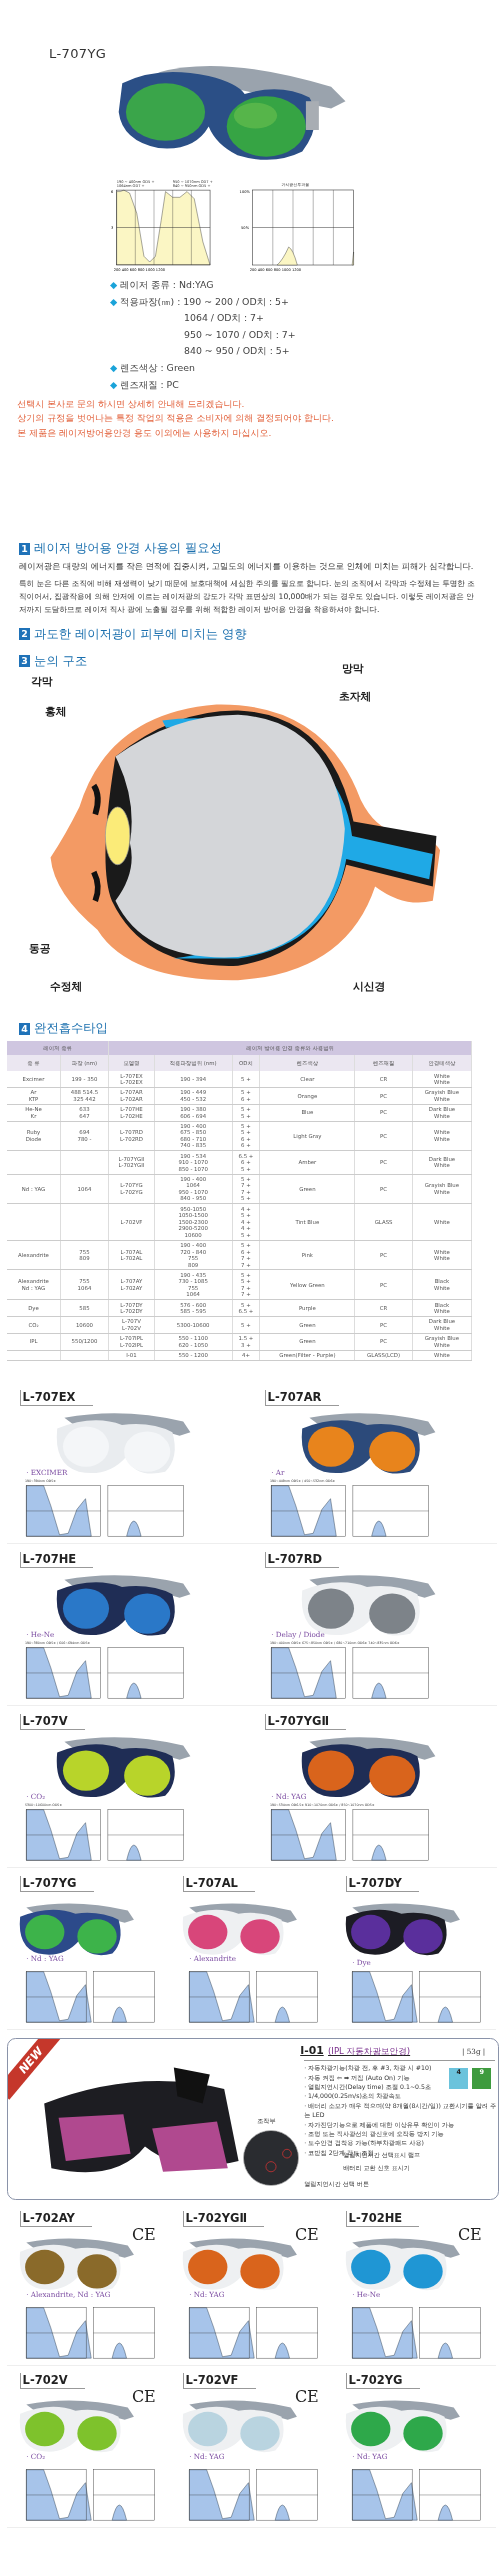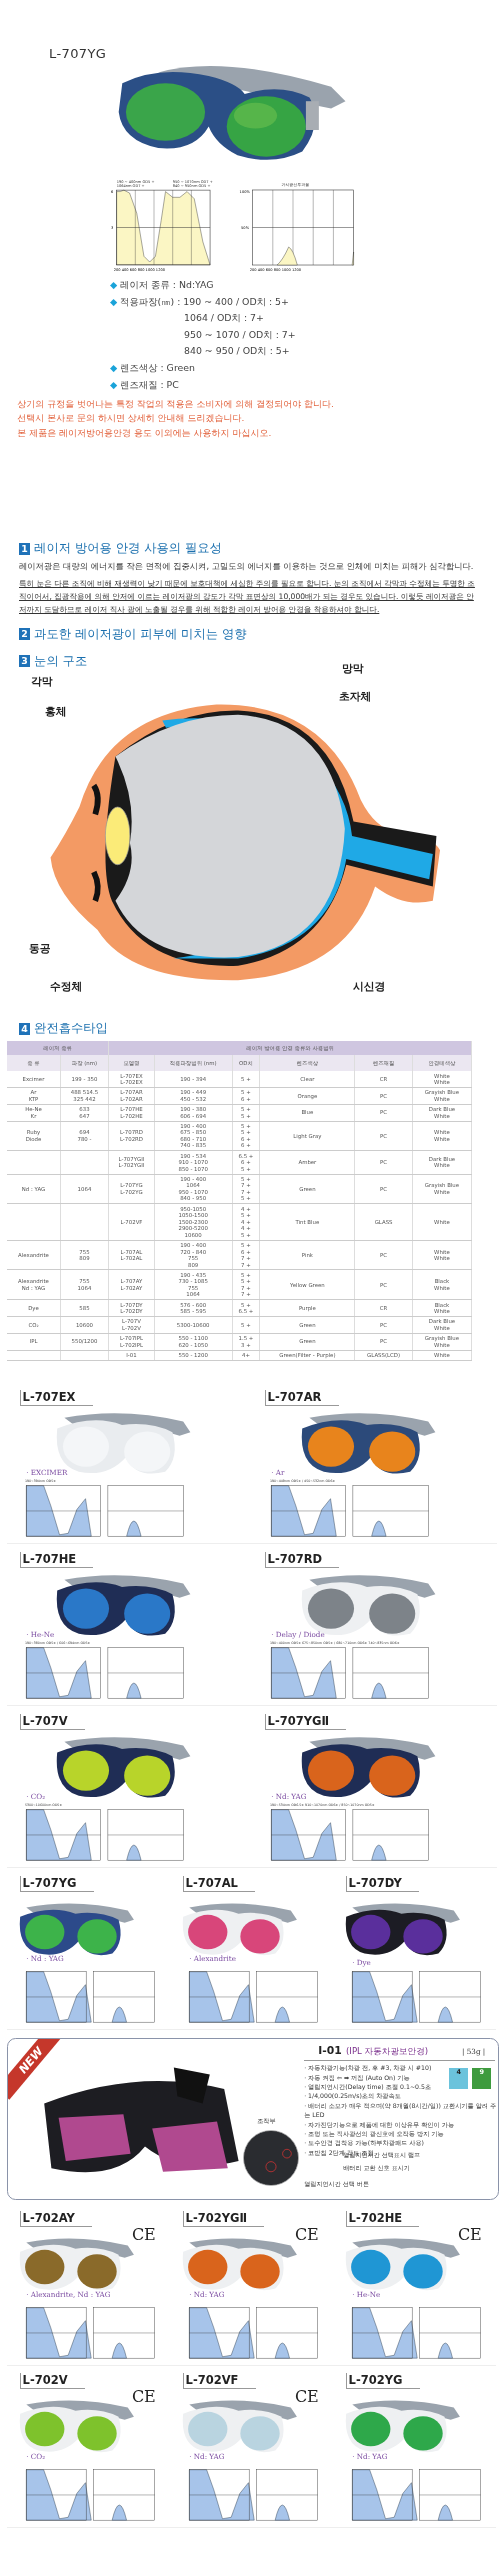--- a/index.html
+++ b/index.html
@@ -21,21 +21,21 @@
   .sect-header { position: relative; height: 79px; }
   .sect-header .small { position: absolute; left: 10px; top: 55px; font-size: 11.5px; color: #222; }
   .sect-header .big { position: absolute; left: 137px; top: 46px; font-size: 18px; color: #d7262f; }
   .sect-header .rule { position: absolute; left: 5.8px; top: 78px; width: 458px; height: 1.4px; background: #eee; }
 
   .warning { padding: 37px 0 0 17.3px; font-size: 9px; color: #e2603a; line-height: 14.4px; height: 173px; }
   .sec { padding-left: 19px; padding-right: 29px; }
   .sec-title { display: flex; align-items: center; font-size: 12.3px; color: #1a6fae; margin-top: 7.2px; }
   .sec-num { display: inline-block; width: 10.8px; height: 12.3px; background: #1f72b8; color: #fff; font-size: 9.4px; font-weight: bold; text-align: center; line-height: 12.3px; margin-right: 4.3px; }
   .sec-body { font-size: 8.3px; color: #333; line-height: 13.7px; margin-top: 2.9px; }
-  .sec-body.small { font-size: 7.6px; line-height: 13px; text-decoration: underline; }
+  .sec-body.small { font-size: 7.6px; line-height: 13px; }
 
   
   .eye { position: relative; height: 339px; }
   .eye svg { position: absolute; left: 0; top: 0; }
   .eye-label { position: absolute; font-size: 10.8px; font-weight: bold; color: #222; }
 
   
   .tbl-wrap { padding: 4.3px 0 0 7.2px; }
   table.lt { width: 465px; border-collapse: collapse; font-size: 5.4px; color: #555; text-align: center; }
   table.lt th { background: #cfc6e0; font-weight: normal; color: #555; height: 13.7px; border-right: 0.7px solid #ddd; }
@@ -49,21 +49,21 @@
   .pcard.w3 { width: 163px; }
   .pcard .model { position: absolute; left: 13px; top: 7.2px; font-size: 11.5px; font-weight: bold; color: #222; padding: 0 17.3px 1.4px 1.4px; border-bottom: 0.7px solid #999; border-left: 0.7px solid #999; }
   .pcard .laser { position: absolute; font-family: "DejaVu Serif", serif; font-size: 7.2px; color: #7a4aa0; }
   .pcard .gl { position: absolute; }
   .pcard .ch { position: absolute; }
   .pcard .ce { position: absolute; font-family: "DejaVu Serif", serif; font-size: 16px; color: #222; }
 
   
   .promo { margin: 7.2px 5.8px 0 7.2px; height: 162px; border: 0.7px solid #8a93a9; border-radius: 8.6px; position: relative; overflow: hidden; }
   .promo .new { position: absolute; left: -21.6px; top: 13px; transform: rotate(-50deg); background: #c5372b; color: #fff; font-weight: bold; font-size: 11.5px; padding: 1.4px 29px; font-style: italic; }
-  .promo-title { position: absolute; left: 310px; top: 5.8px; font-size: 10.8px; color: #222; font-weight: bold; }
+  .promo-title { position: absolute; left: 292px; top: 5.8px; font-size: 10.8px; color: #222; font-weight: bold; text-decoration: underline; }
   .promo-title .sub { font-weight: normal; font-size: 8.6px; color: #7a2f8c; margin-left: 4.3px; }
   .promo-weight { position: absolute; right: 13px; top: 8.6px; font-size: 7.2px; color: #333; font-family: "DejaVu Serif", serif; }
   .promo-rule { position: absolute; left: 296px; top: 21.6px; width: 191px; height: 0.7px; background: #999; }
   .promo-list { position: absolute; left: 296px; top: 24.5px; font-size: 6.2px; color: #333; line-height: 9.4px; width: 195px; }
   .promo-icon { position: absolute; width: 19px; height: 21.6px; font-size: 6.5px; font-weight: bold; text-align: center; }
   .promo-callout { position: absolute; font-size: 6.1px; color: #333; }
 </style>
 </head>
 <body>
 
@@ -109,40 +109,40 @@
         <text x="4" y="72" font-size="5">50%</text>
       <text x="16" y="130" font-size="5">200   400   600   800  1000  1200</text>
     </svg>
     <div class="spec-list">
       <div class="spec-row">
           <span class="spec-arrow">◆</span>
           <span>레이저 종류 : Nd:YAG</span>
         </div>
       <div class="spec-row">
           <span class="spec-arrow">◆</span>
-          <span>적용파장(㎚) : 190 ~ 400 / OD치 : 5+</span>
+          <span>적용파장(㎚) : 190 ~ 200 / OD치 : 5+</span>
         </div>
       <div class="spec-row spec-sub">1064 / OD치 : 7+</div>
       <div class="spec-row spec-sub">950 ~ 1070 / OD치 : 7+</div>
       <div class="spec-row spec-sub">840 ~ 950 / OD치 : 5+</div>
       <div class="spec-row">
           <span class="spec-arrow">◆</span>
           <span>렌즈색상 : Green</span>
         </div>
       <div class="spec-row">
           <span class="spec-arrow">◆</span>
           <span>렌즈재질 : PC</span>
         </div>
     </div>
   </section>
 
 
   <div class="warning">
+    <div>선택시 본사로 문의 하시면 상세히 안내해 드리겠습니다.</div>
     <div>상기의 규정을 벗어나는 특정 작업의 적용은 소비자에 의해 결정되어야 합니다.</div>
-    <div>선택시 본사로 문의 하시면 상세히 안내해 드리겠습니다.</div>
     <div>본 제품은 레이저방어용안경 용도 이외에는 사용하지 마십시오.</div>
   </div>
 
   <div class="sec">
     <div class="sec-title">
         <span class="sec-num">1</span>
         <span>레이저 방어용 안경 사용의 필요성</span>
       </div>
     <div class="sec-body">레이저광은 대량의 에너지를 작은 면적에 집중시켜, 고밀도의 에너지를 이용하는 것으로 인체에 미치는 피해가 심각합니다.</div>
     <div class="sec-body small">특히 눈은 다른 조직에 비해 재생력이 낮기 때문에 보호대책에 세심한 주의를 필요로 합니다. 눈의 조직에서 각막과 수정체는 투명한 조직이어서, 집광작용에 의해 안저에 이르는 레이저광의 강도가 각막 표면상의 10,000배가 되는 경우도 있습니다. 이렇듯 레이저광은 안저까지 도달하므로 레이저 직사 광에 노출될 경우를 위해 적합한 레이저 방어용 안경을 착용하셔야 합니다.</div>

